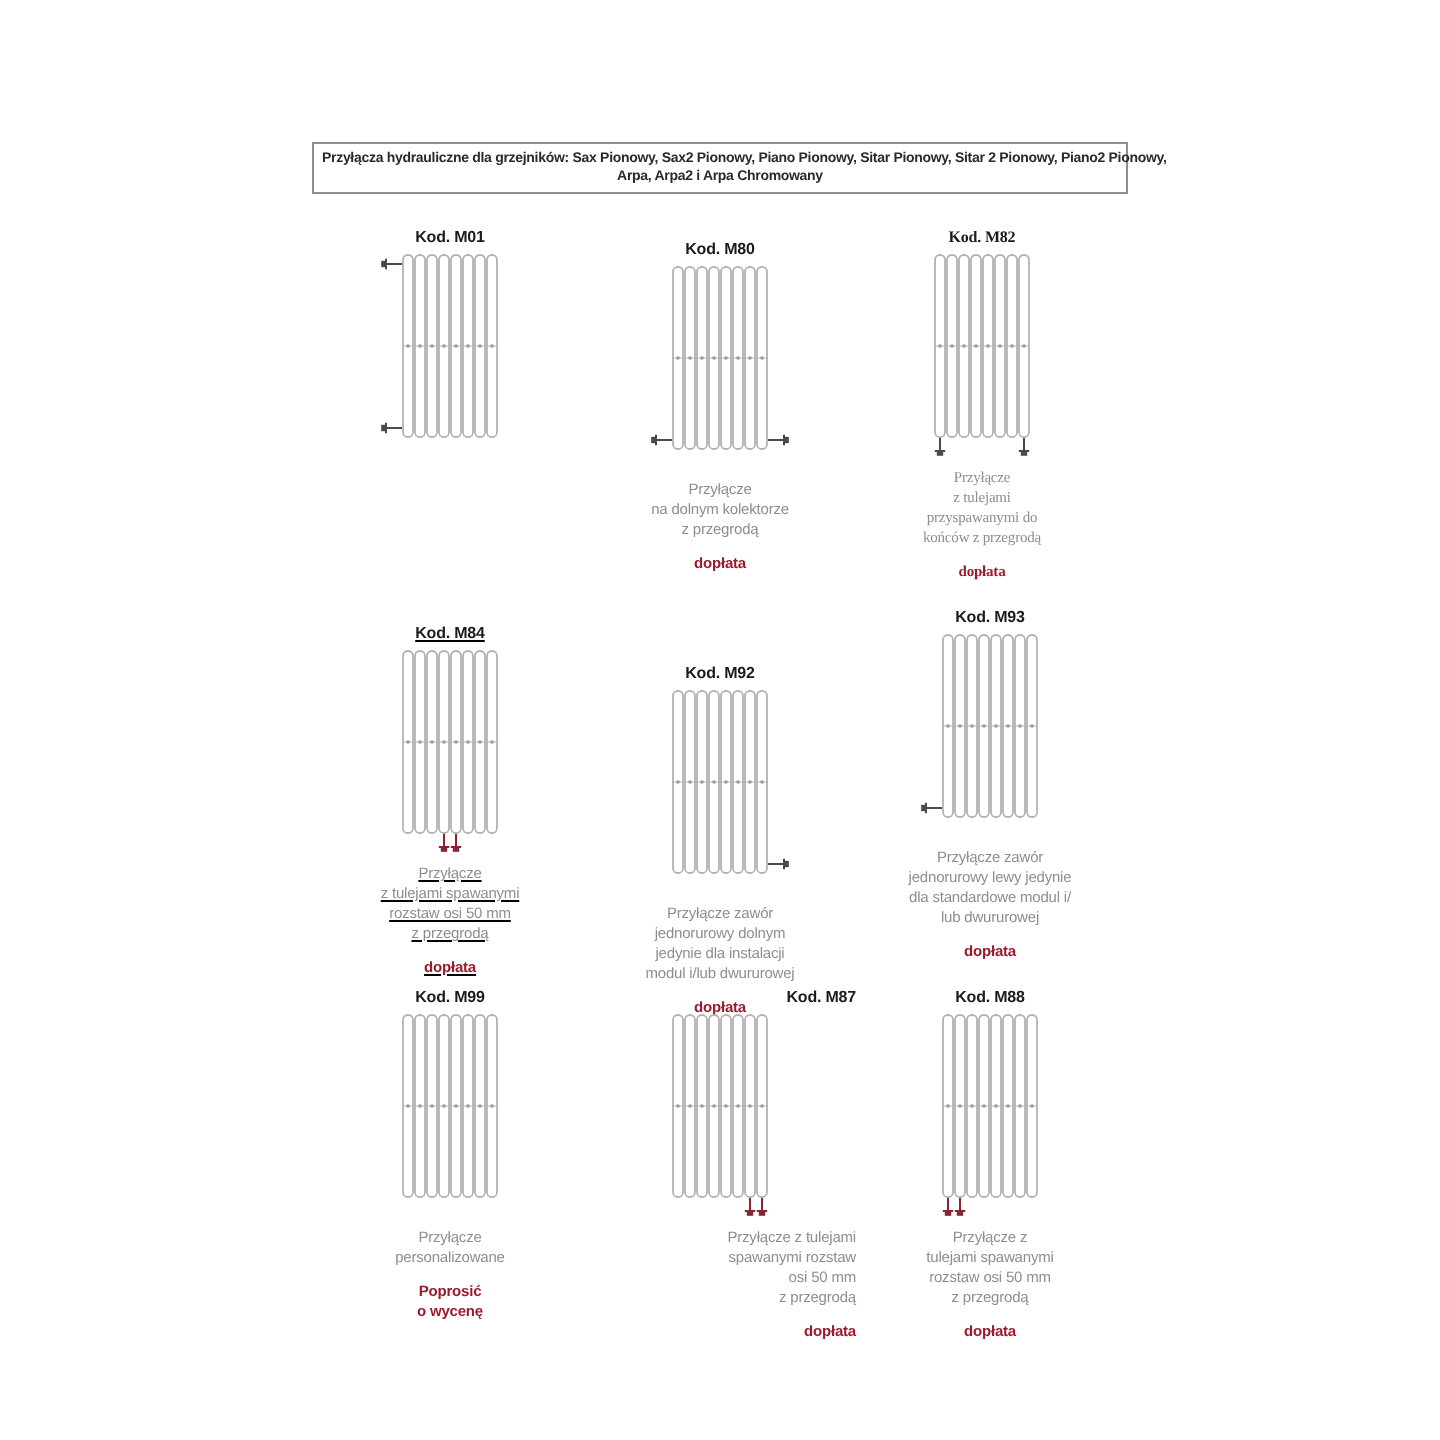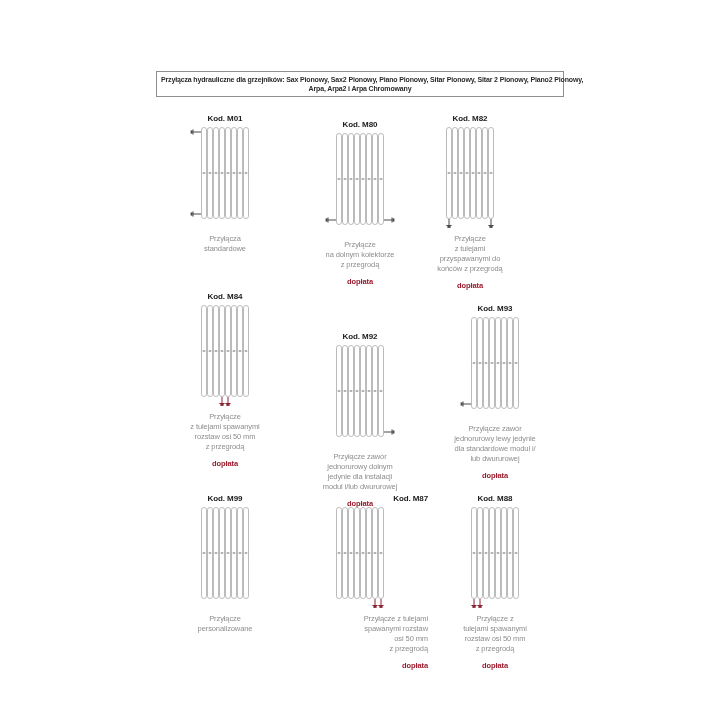--- a/index.html
+++ b/index.html
@@ -96,24 +96,20 @@
             <circle cx="51" cy="48" r="0.9" fill="#9a9a9a"></circle>
             <circle cx="57" cy="48" r="0.9" fill="#9a9a9a"></circle>
             <line x1="12" y1="7" x2="3.5" y2="7" stroke="#4a4a4a" stroke-width="1"></line>
             <line x1="4" y1="4.4" x2="4" y2="9.6" stroke="#4a4a4a" stroke-width="1"></line>
             <rect x="1.6" y="5.4" width="2" height="3.2" fill="#4a4a4a"></rect>
             <line x1="12" y1="89" x2="3.5" y2="89" stroke="#4a4a4a" stroke-width="1"></line>
             <line x1="4" y1="86.4" x2="4" y2="91.6" stroke="#4a4a4a" stroke-width="1"></line>
             <rect x="1.6" y="87.4" width="2" height="3.2" fill="#4a4a4a"></rect>
           </svg>
         </div>
-    <div class="cell-description">
-          <div>Przyłącza</div>
-          <div>standardowe</div>
-        </div>
   </div>
 
   <div class="cell" style="left: 292px; top: 120px;">
     <div class="cell-code">Kod. M80</div>
     <div class="diagram">
           <svg width="72" height="104" viewBox="0 0 72 104" xmlns="http://www.w3.org/2000/svg">
             <rect x="12.5" y="2.5" width="5" height="91" rx="2.4" fill="#ffffff" stroke="#b3b3b3" stroke-width="0.9"></rect>
             <rect x="18.5" y="2.5" width="5" height="91" rx="2.4" fill="#ffffff" stroke="#b3b3b3" stroke-width="0.9"></rect>
             <rect x="24.5" y="2.5" width="5" height="91" rx="2.4" fill="#ffffff" stroke="#b3b3b3" stroke-width="0.9"></rect>
             <rect x="30.5" y="2.5" width="5" height="91" rx="2.4" fill="#ffffff" stroke="#b3b3b3" stroke-width="0.9"></rect>
@@ -141,21 +137,21 @@
     <div class="cell-description">
           <div>Przyłącze</div>
           <div>na dolnym kolektorze</div>
           <div>z przegrodą</div>
         </div>
     <div class="cell-note" style="color: rgb(154, 27, 45);">
           <div>dopłata</div>
         </div>
   </div>
 
-  <div class="cell" style="left: 402px; top: 114px;">
+  <div class="cell" style="left: 423px; top: 114px; font-family: Liberation Serif, serif;">
     <div class="cell-code">Kod. M82</div>
     <div class="diagram">
           <svg width="72" height="104" viewBox="0 0 72 104" xmlns="http://www.w3.org/2000/svg">
             <rect x="12.5" y="2.5" width="5" height="91" rx="2.4" fill="#ffffff" stroke="#b3b3b3" stroke-width="0.9"></rect>
             <rect x="18.5" y="2.5" width="5" height="91" rx="2.4" fill="#ffffff" stroke="#b3b3b3" stroke-width="0.9"></rect>
             <rect x="24.5" y="2.5" width="5" height="91" rx="2.4" fill="#ffffff" stroke="#b3b3b3" stroke-width="0.9"></rect>
             <rect x="30.5" y="2.5" width="5" height="91" rx="2.4" fill="#ffffff" stroke="#b3b3b3" stroke-width="0.9"></rect>
             <rect x="36.5" y="2.5" width="5" height="91" rx="2.4" fill="#ffffff" stroke="#b3b3b3" stroke-width="0.9"></rect>
             <rect x="42.5" y="2.5" width="5" height="91" rx="2.4" fill="#ffffff" stroke="#b3b3b3" stroke-width="0.9"></rect>
             <rect x="48.5" y="2.5" width="5" height="91" rx="2.4" fill="#ffffff" stroke="#b3b3b3" stroke-width="0.9"></rect>
@@ -181,21 +177,21 @@
           <div>Przyłącze</div>
           <div>z tulejami</div>
           <div>przyspawanymi do</div>
           <div>końców z przegrodą</div>
         </div>
     <div class="cell-note" style="color: rgb(154, 27, 45);">
           <div>dopłata</div>
         </div>
   </div>
 
-  <div class="cell" style="left: 157px; top: 292px;">
+  <div class="cell" style="left: 157px; top: 312px; text-decoration: underline;">
     <div class="cell-code">Kod. M84</div>
     <div class="diagram">
           <svg width="72" height="104" viewBox="0 0 72 104" xmlns="http://www.w3.org/2000/svg">
             <rect x="12.5" y="2.5" width="5" height="91" rx="2.4" fill="#ffffff" stroke="#b3b3b3" stroke-width="0.9"></rect>
             <rect x="18.5" y="2.5" width="5" height="91" rx="2.4" fill="#ffffff" stroke="#b3b3b3" stroke-width="0.9"></rect>
             <rect x="24.5" y="2.5" width="5" height="91" rx="2.4" fill="#ffffff" stroke="#b3b3b3" stroke-width="0.9"></rect>
             <rect x="30.5" y="2.5" width="5" height="91" rx="2.4" fill="#ffffff" stroke="#b3b3b3" stroke-width="0.9"></rect>
             <rect x="36.5" y="2.5" width="5" height="91" rx="2.4" fill="#ffffff" stroke="#b3b3b3" stroke-width="0.9"></rect>
             <rect x="42.5" y="2.5" width="5" height="91" rx="2.4" fill="#ffffff" stroke="#b3b3b3" stroke-width="0.9"></rect>
             <rect x="48.5" y="2.5" width="5" height="91" rx="2.4" fill="#ffffff" stroke="#b3b3b3" stroke-width="0.9"></rect>
@@ -322,20 +318,24 @@
             <circle cx="39" cy="48" r="0.9" fill="#9a9a9a"></circle>
             <circle cx="45" cy="48" r="0.9" fill="#9a9a9a"></circle>
             <circle cx="51" cy="48" r="0.9" fill="#9a9a9a"></circle>
             <circle cx="57" cy="48" r="0.9" fill="#9a9a9a"></circle>
           </svg>
         </div>
     <div class="cell-description">
           <div>Przyłącze</div>
           <div>personalizowane</div>
         </div>
+    <div class="cell-note" style="color: rgb(154, 27, 45);">
+          <div>Poprosić</div>
+          <div>o wycenę</div>
+        </div>
   </div>
 
   <div class="cell" style="left: 292px; top: 494px; text-align: right;">
     <div class="cell-code">Kod. M87</div>
     <div class="diagram">
           <svg width="72" height="104" viewBox="0 0 72 104" xmlns="http://www.w3.org/2000/svg">
             <rect x="12.5" y="2.5" width="5" height="91" rx="2.4" fill="#ffffff" stroke="#b3b3b3" stroke-width="0.9"></rect>
             <rect x="18.5" y="2.5" width="5" height="91" rx="2.4" fill="#ffffff" stroke="#b3b3b3" stroke-width="0.9"></rect>
             <rect x="24.5" y="2.5" width="5" height="91" rx="2.4" fill="#ffffff" stroke="#b3b3b3" stroke-width="0.9"></rect>
             <rect x="30.5" y="2.5" width="5" height="91" rx="2.4" fill="#ffffff" stroke="#b3b3b3" stroke-width="0.9"></rect>

